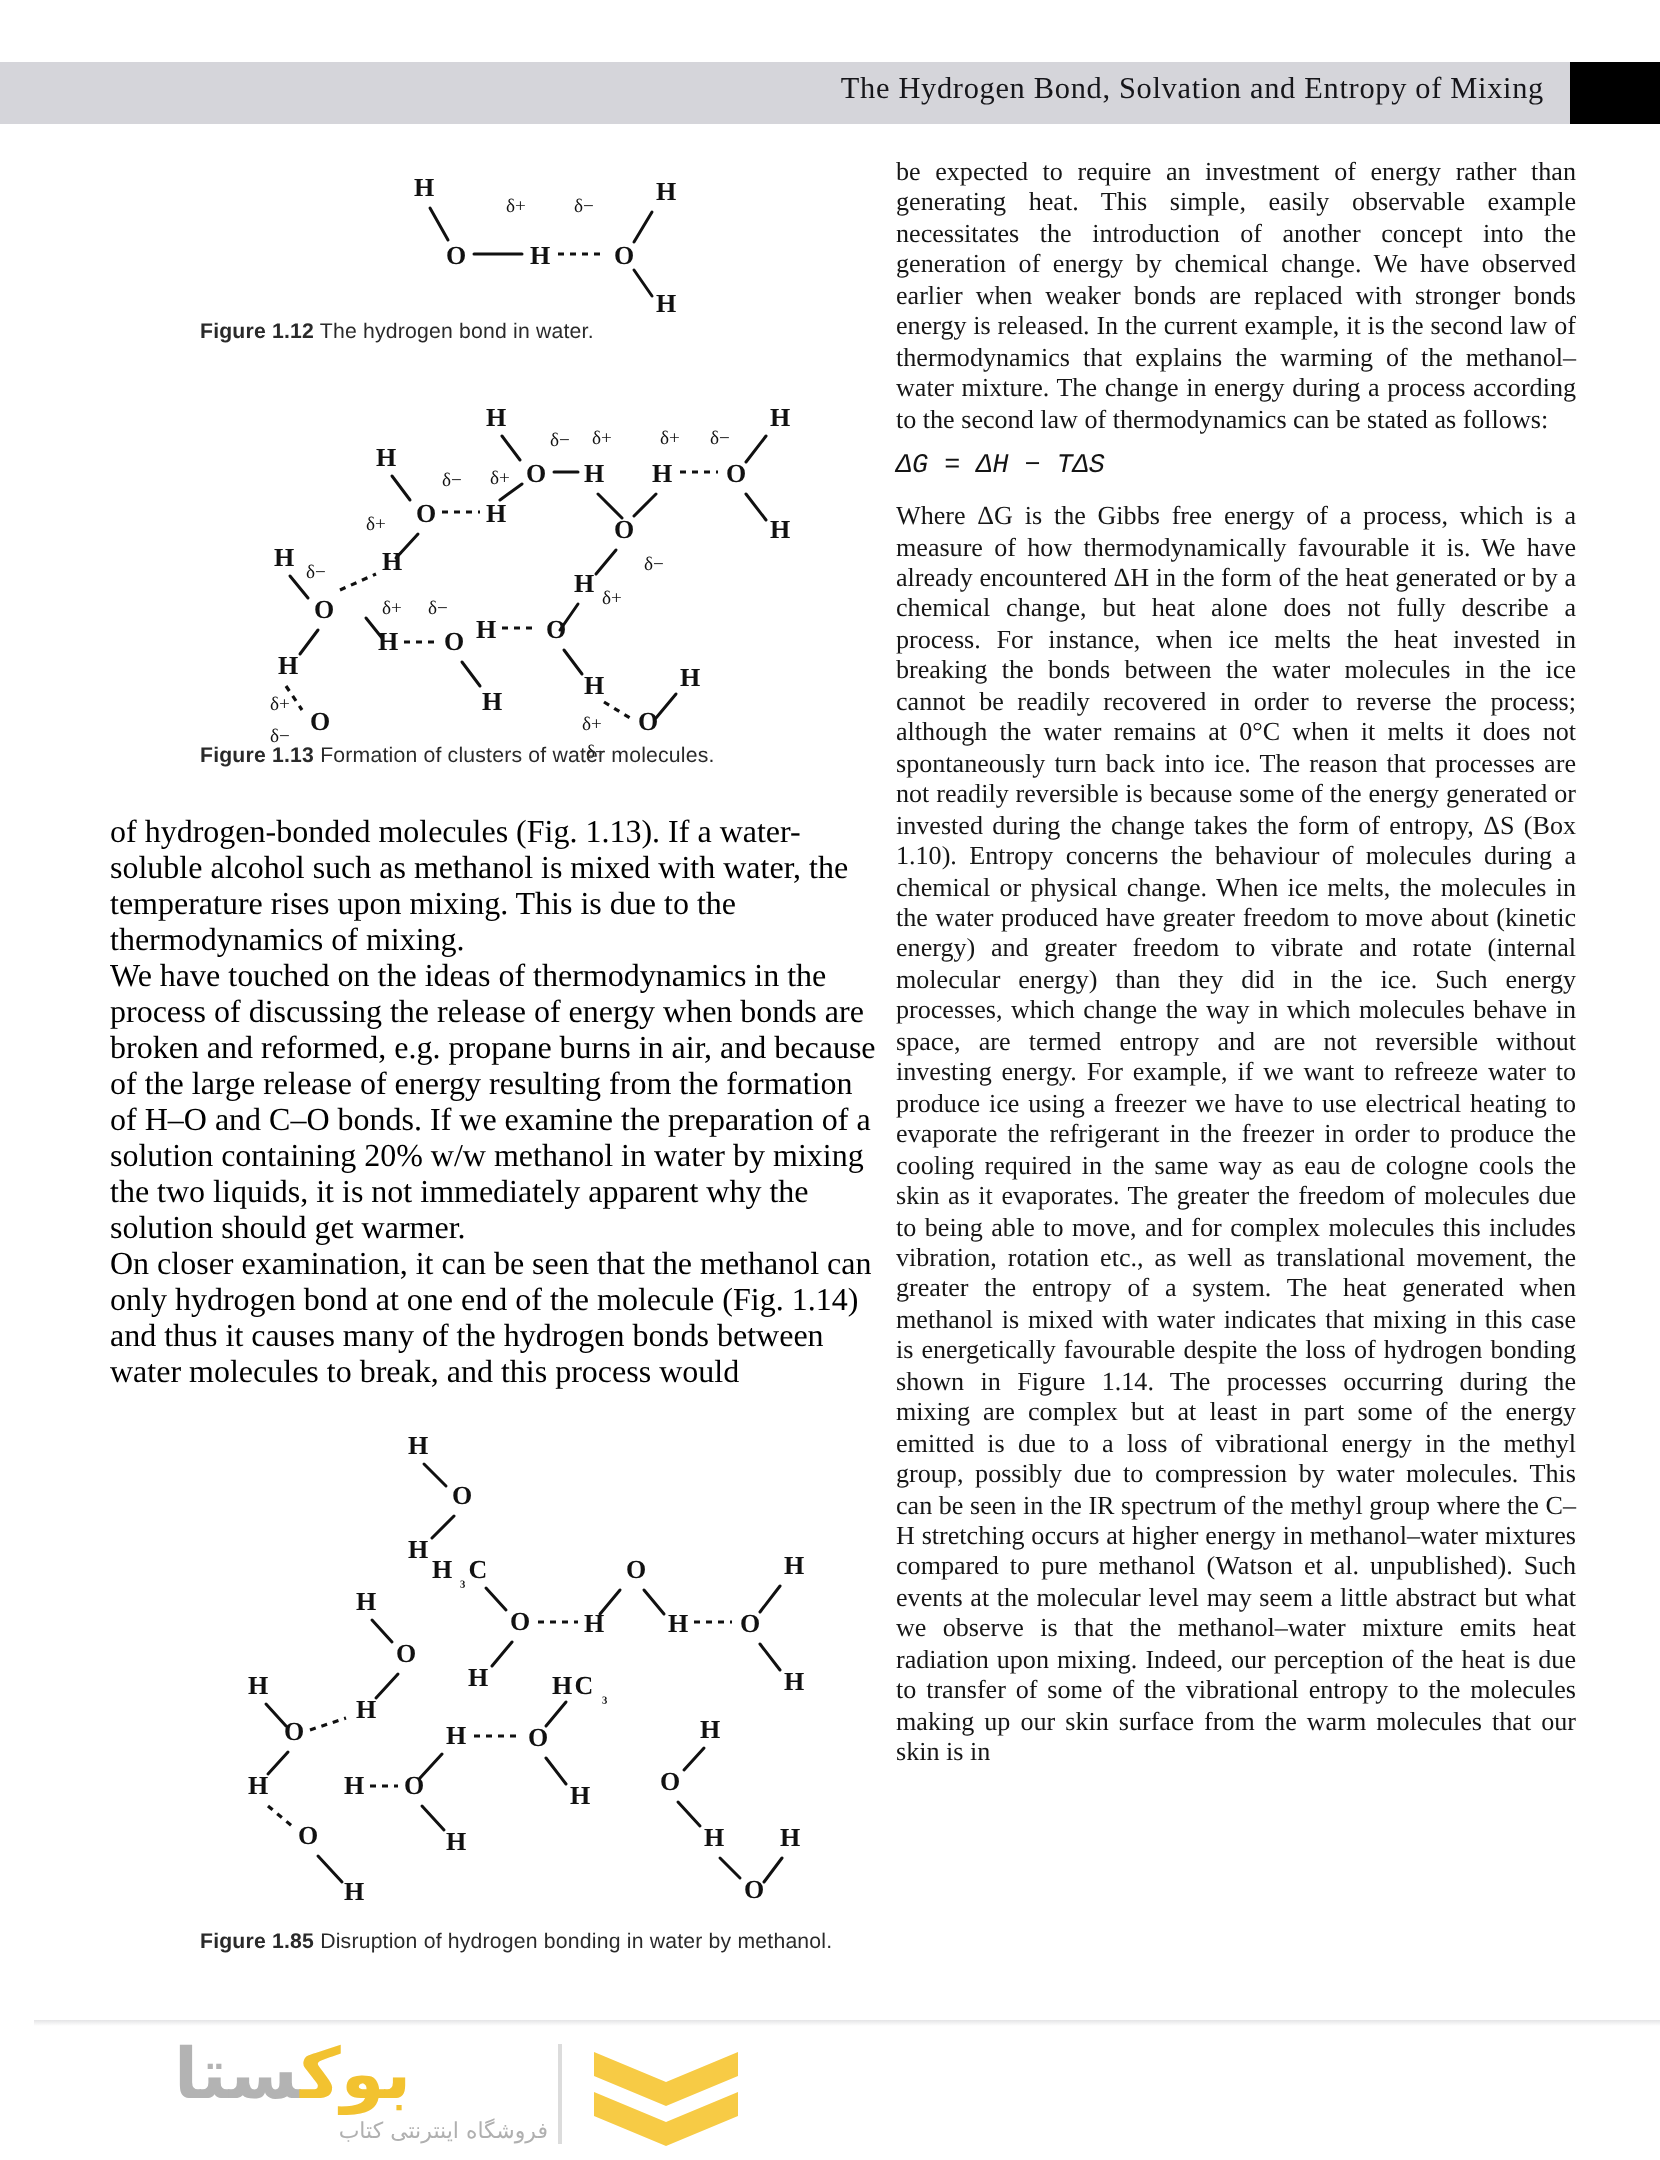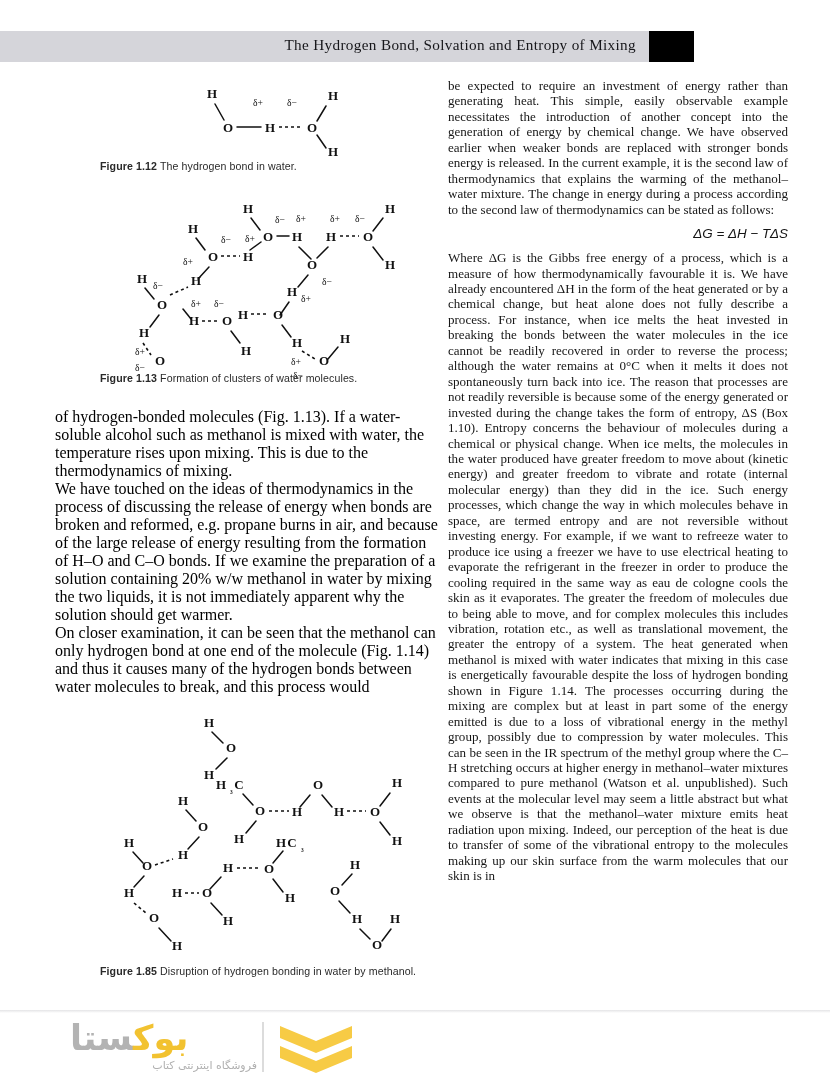--- a/index.html
+++ b/index.html
@@ -10,21 +10,21 @@
     background: #ffffff;
     font-family: "Liberation Serif", serif;
     overflow: hidden;
     position: relative;
   }
 
   
   .header-band {
     position: absolute;
     top: 31px; left: 0;
-    width: 694px; height: 31px;
+    width: 830px; height: 31px;
     background: #d5d5da;
   }
   .header-title {
     position: absolute;
     right: 58px;
     top: 5px;
     font-family: "Liberation Serif", serif;
     font-size: 15.2px;
     letter-spacing: .35px;
     color: #16161a;
@@ -55,22 +55,22 @@
   .col p {
     font-family: "Liberation Serif", serif;
     font-size: 13.05px;
     line-height: 15.45px;
     text-align: justify;
     color: #161616;
     hyphens: manual;
   }
 
   .equation {
-    text-align: right;
-    font-family: Liberation Sans, sans-serif;
+    text-align: left;
+    font-family: Liberation Mono, monospace;
     font-size: 13.4px;
     font-style: italic;
     margin: 9px 0 9px 0;
     color: #141414;
   }
 
   
   .caption {
     font-family: "Liberation Sans", sans-serif;
     font-size: 10.6px;
@@ -88,21 +88,21 @@
 
   .atom  { font-family: "Liberation Serif", serif; font-size: 13px; font-weight: bold; fill: #111; }
   .atom-s{ font-family: "Liberation Serif", serif; font-size: 9px;  font-weight: bold; fill: #111; }
   .delta { font-family: "Liberation Serif", serif; font-size: 9.6px; fill: #111; }
   .bond  { stroke: #111; stroke-width: 1.5; fill: none; stroke-linecap: round; }
   .hbond { stroke: #111; stroke-width: 1.6; fill: none; stroke-dasharray: 3 3; stroke-linecap: butt; }
 
   
   .footer {
     position: absolute;
-    left: 0; top: 1010px;
+    left: 17px; top: 1010px;
     width: 659px; height: 70px;
     background: #ffffff;
     border-radius: 28px;
   }
   .footer-sep {
     position: absolute;
     left: 0; top: 0; width: 830px; height: 3px;
     background: linear-gradient(to bottom,#e4e4e6,#ffffff);
   }
   .logo-wrap {

